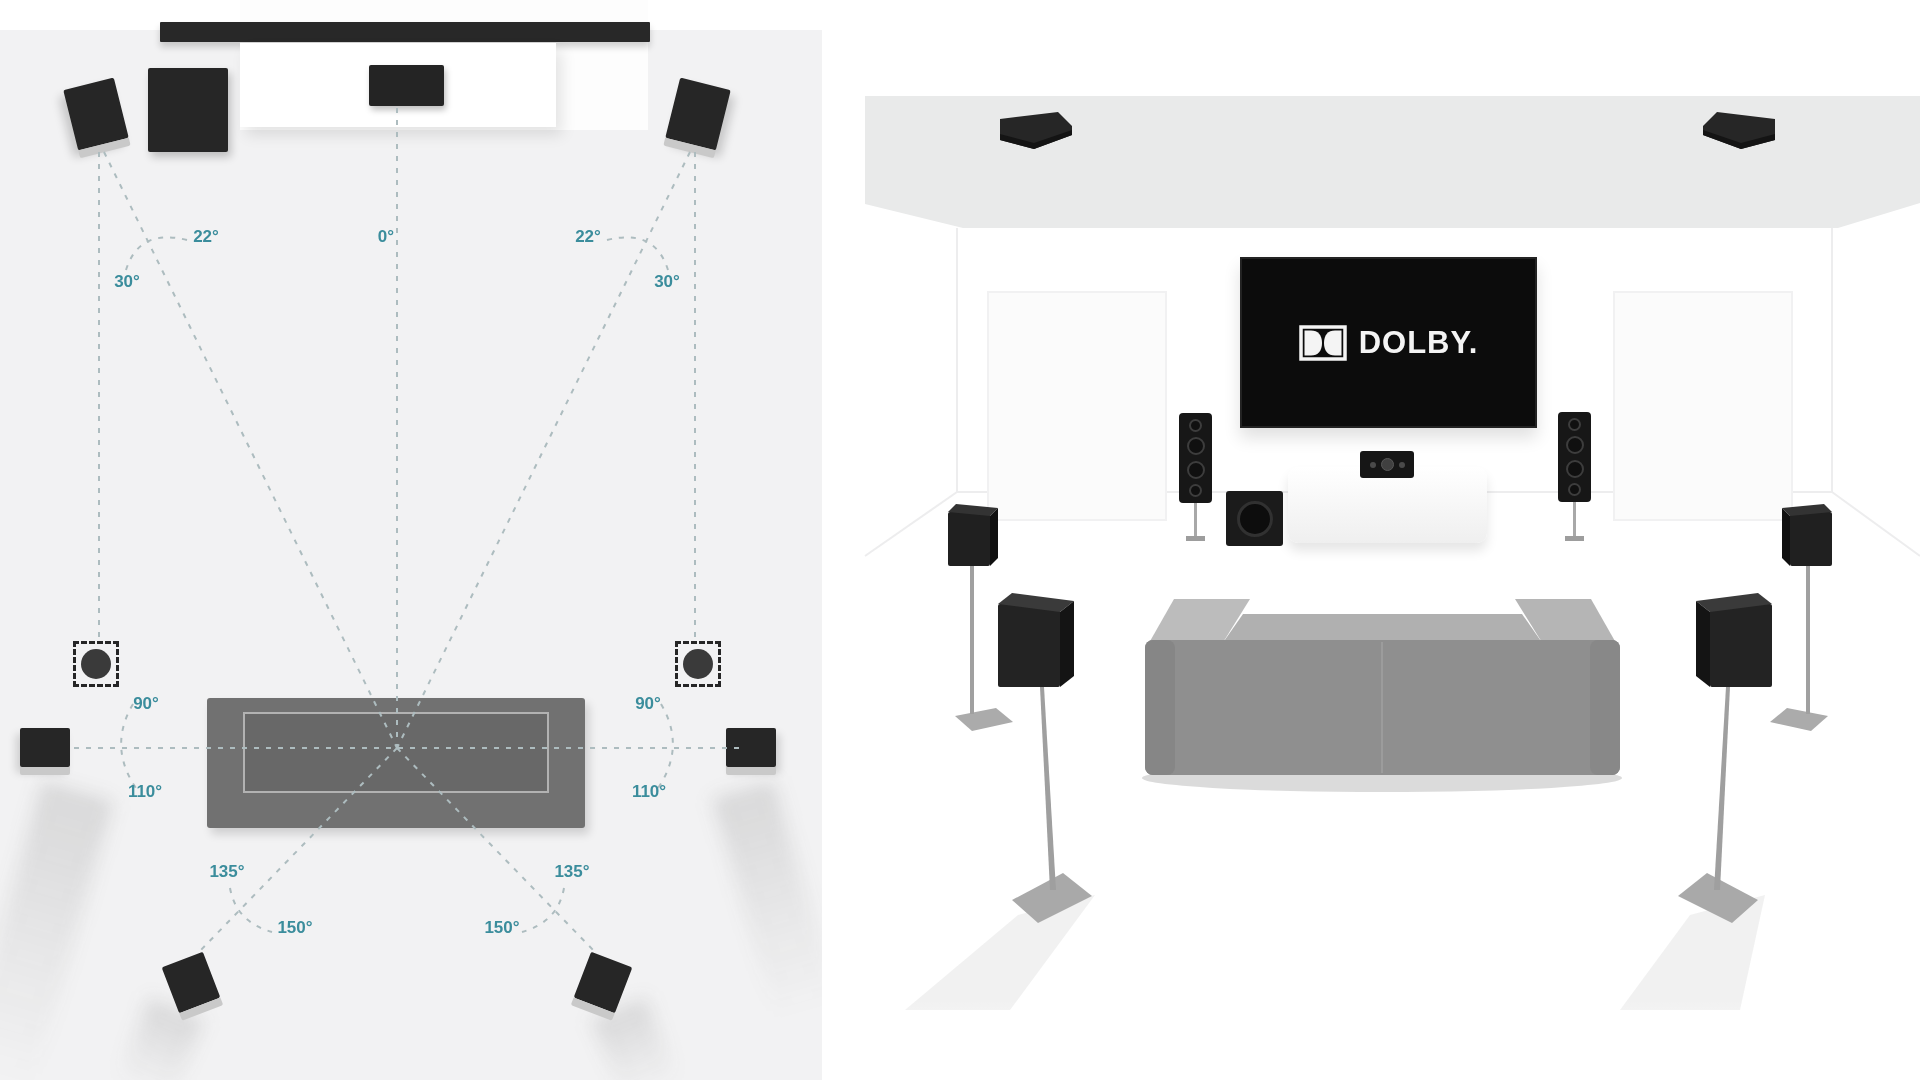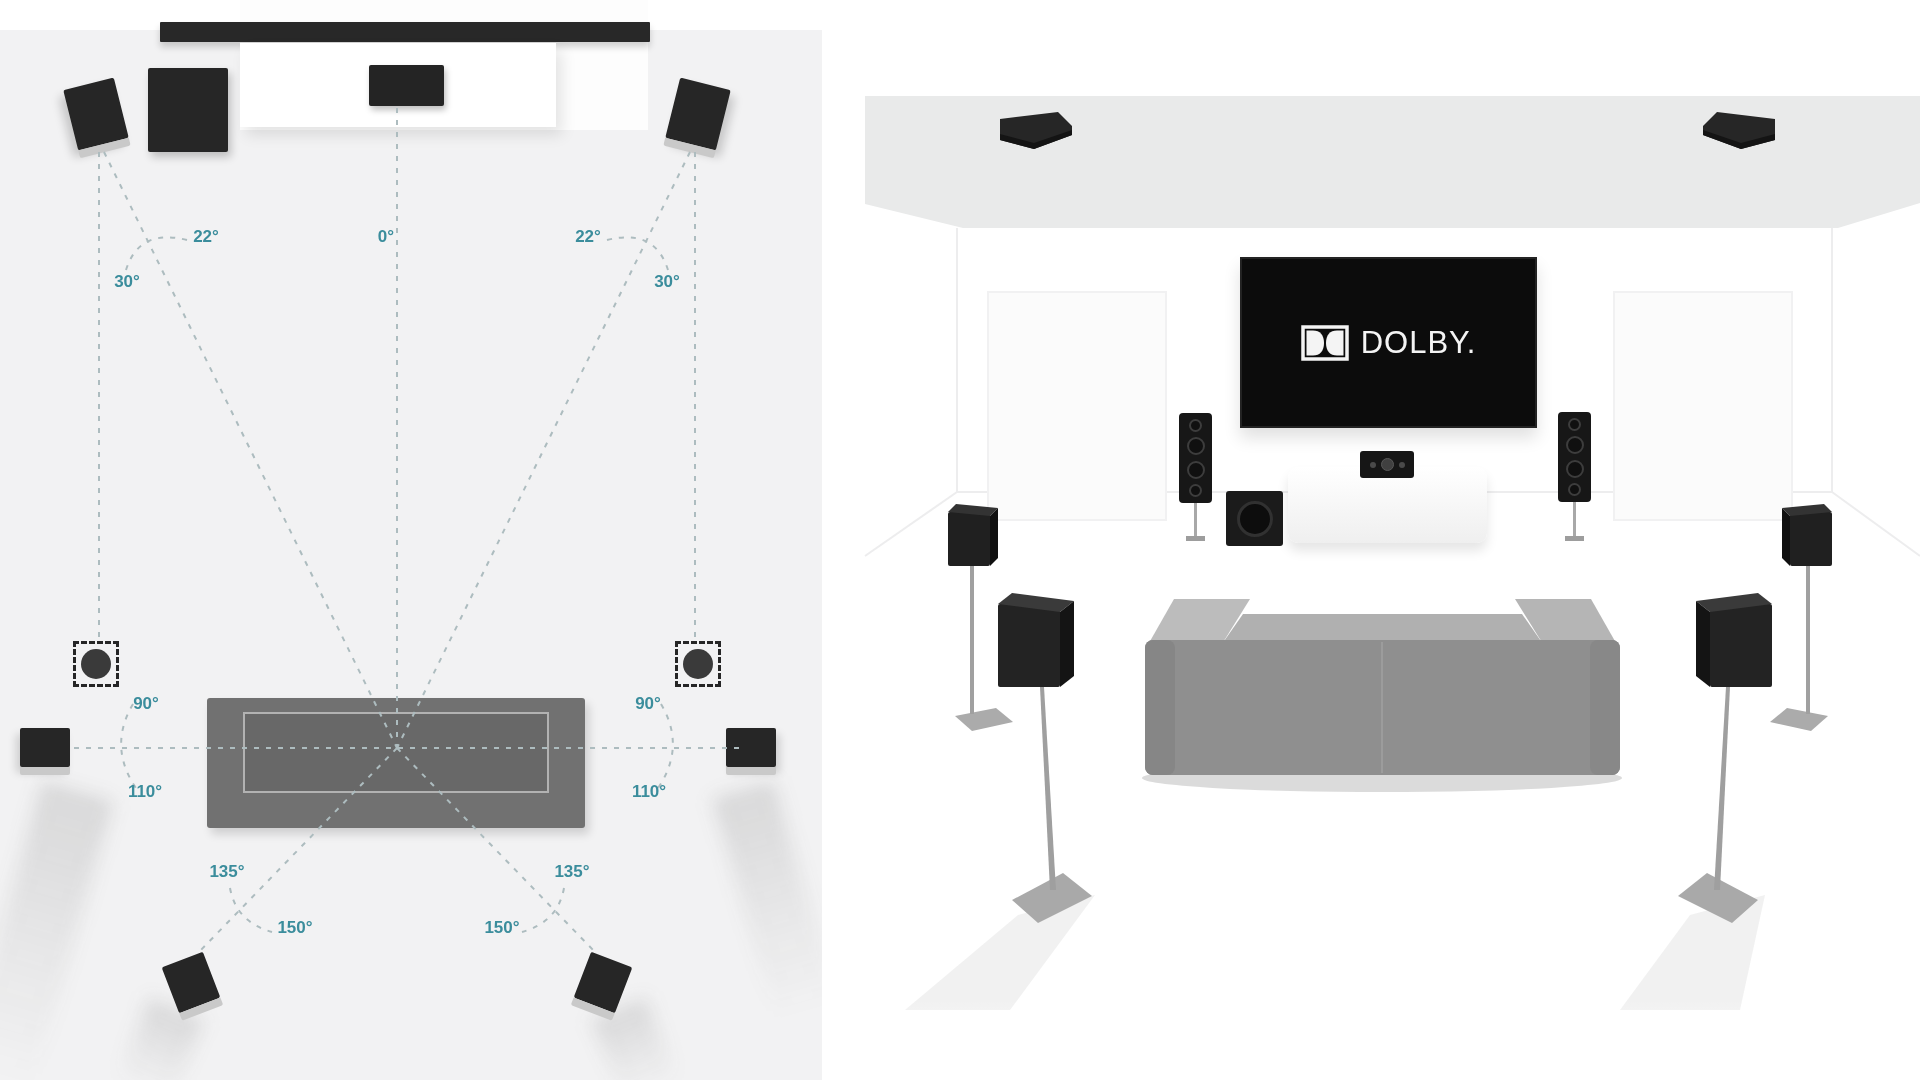--- a/index.html
+++ b/index.html
@@ -47,21 +47,21 @@
   .angle-label{color:#3b8d9c;font-size:17px;font-weight:600;white-space:nowrap;
                transform:translate(-50%,-50%);}
 
   .streak{filter:blur(9px);background:linear-gradient(rgba(60,60,60,.14),rgba(60,60,60,0));}
 
   
   #right-panel{left:822px;top:0;width:1098px;height:1080px;background:#ffffff;}
   .tv3d{left:1240px;top:257px;width:297px;height:171px;background:#0c0c0c;
         border:2px solid #232323;box-sizing:border-box;display:flex;gap:12px;
         align-items:center;justify-content:center;box-shadow:0 10px 16px rgba(0,0,0,.12);}
-  .dolby-text{color:#f4f4f4;font-size:31px;font-weight:normal;letter-spacing:1px;}
+  .dolby-text{color:#f4f4f4;font-size:31px;font-weight:bold;letter-spacing:1px;}
   .console3d{left:1288px;top:467px;width:199px;height:76px;border-radius:10px;
              background:linear-gradient(#ffffff,#efefef);
              box-shadow:0 8px 12px rgba(0,0,0,.10);}
   .center3d{left:1360px;top:451px;width:54px;height:27px;background:#161616;
             border-radius:3px;display:flex;align-items:center;justify-content:center;gap:5px;}
   .center3d .d1{width:6px;height:6px;border-radius:50%;background:#4a4a4a;}
   .center3d .d2{width:11px;height:11px;border-radius:50%;background:#404040;border:1px solid #585858;}
   .sub3d{left:1226px;top:491px;width:57px;height:55px;background:#1b1b1b;border-radius:3px;
          display:flex;align-items:center;justify-content:center;}
   .sub3d .drv{width:30px;height:30px;border-radius:50%;background:#0d0d0d;border:3px solid #313131;}

